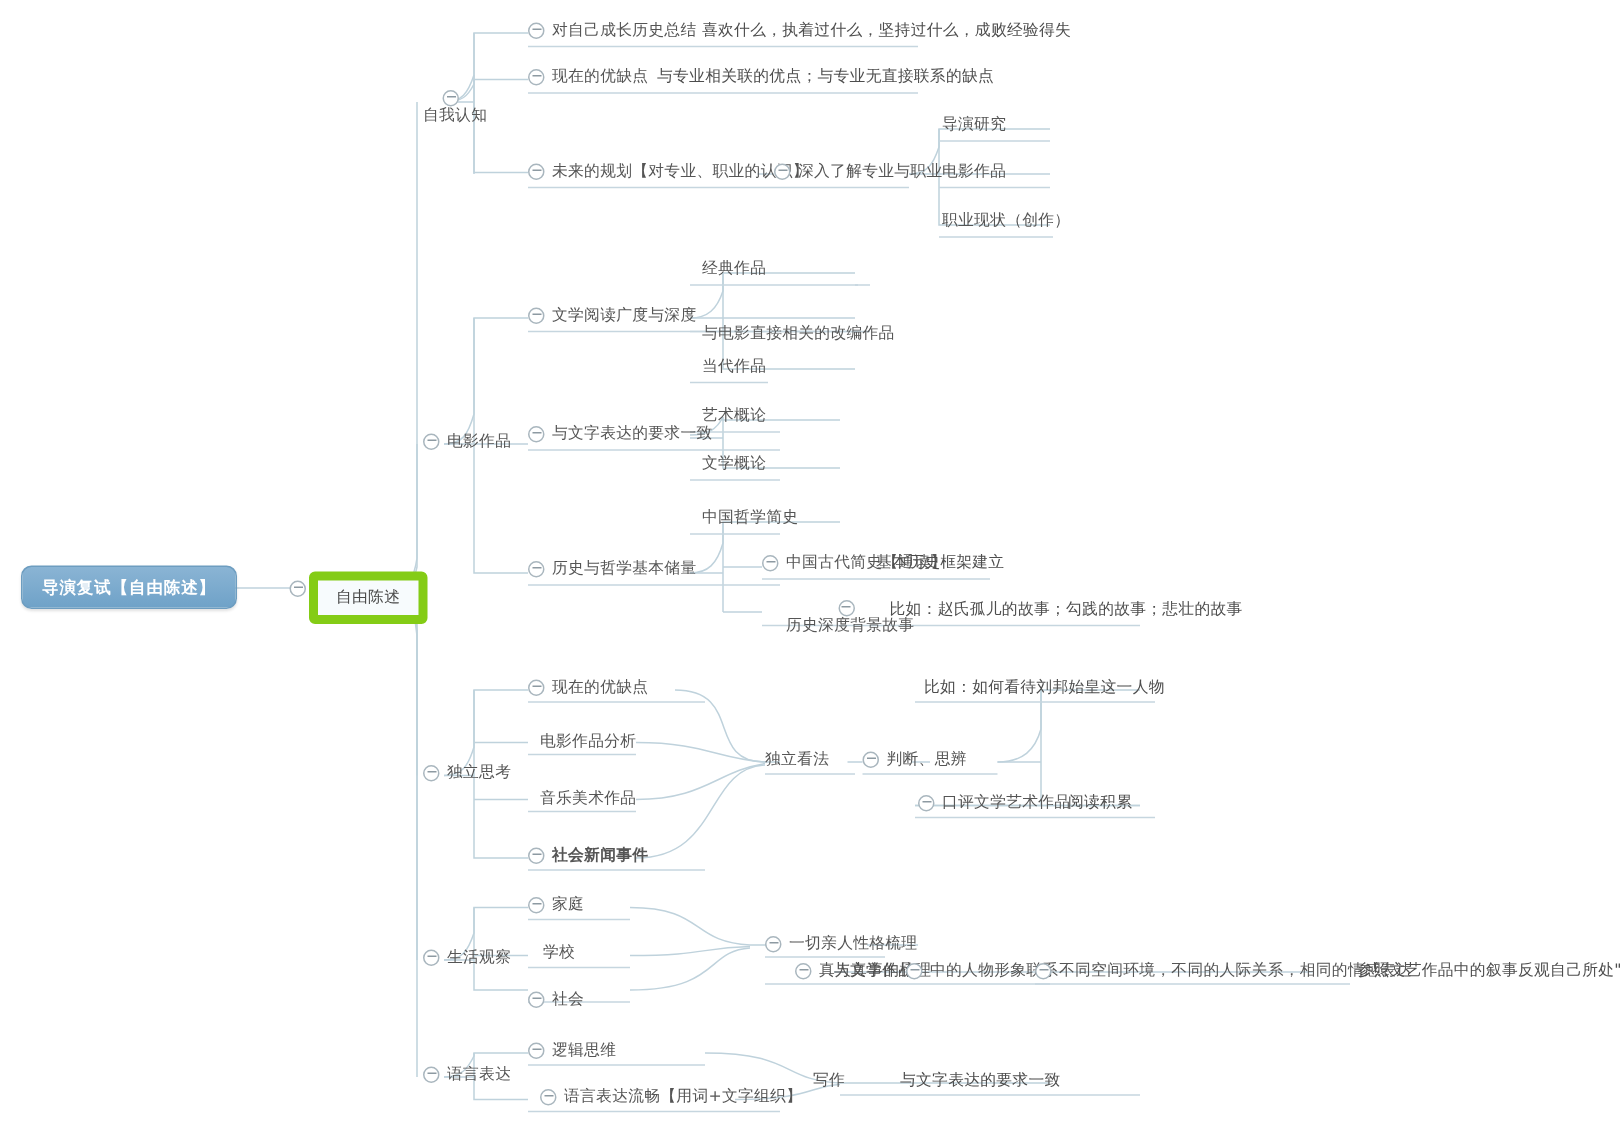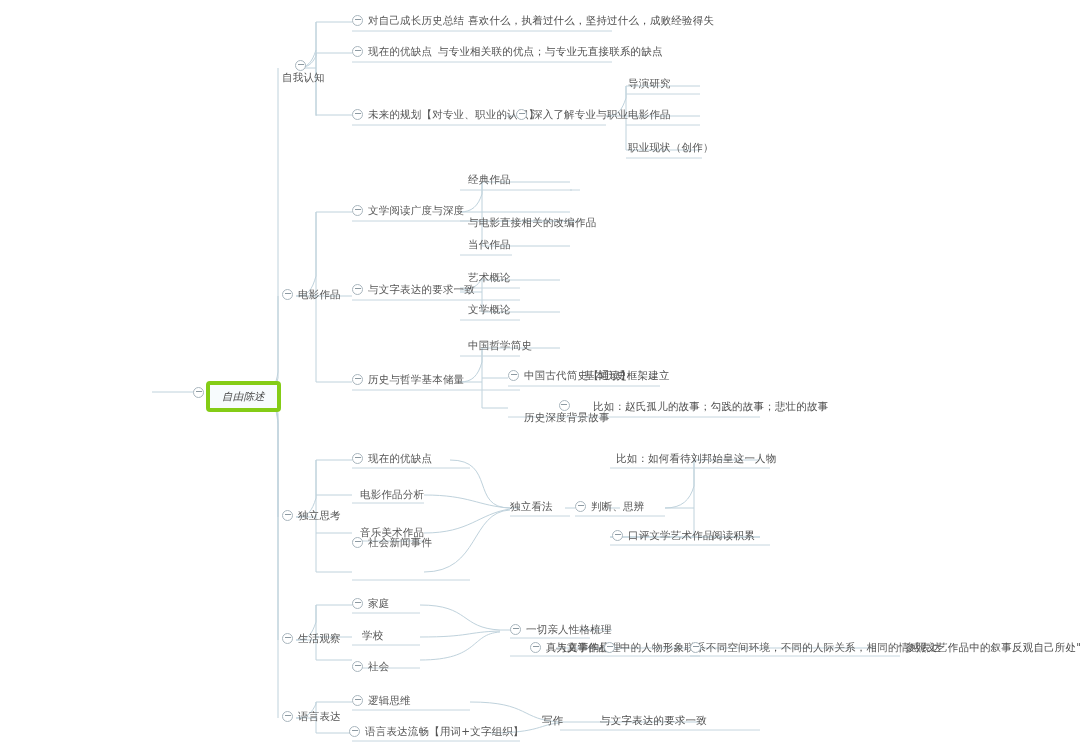--- a/index.html
+++ b/index.html
@@ -17,23 +17,22 @@
   
   .root{
     background:linear-gradient(180deg,#8ab4d4 0%,#6fa2c8 100%);
     border:1px solid #6d9dc0;border-radius:7px;
     padding:7px 13px;box-shadow:0 1px 2px rgba(0,0,0,.12);
   }
   .root .lbl{color:#ffffff;font-size:11px;font-weight:bold;letter-spacing:.6px;}
 
   
   .boxnode{
-    background:#f7fbfd;border:4px solid #84cc16;border-radius:4px;
+    background:#f7fbfd;border:6px solid #84cc16;border-radius:4px;
     padding:5px 12px;
-    font-style:italic;
   }
   .boxnode .lbl{color:#4a4a4a;font-size:10.5px;}
 
   
   .under{padding-bottom:15px;}
   .under .lbl{color:#555;}
 
   
   .toggle{
     width:9px;height:9px;border-radius:50%;border:1px solid #a9b6be;
@@ -171,20 +170,23 @@
       <line x1="510" y1="638" x2="590" y2="638"></line>
       <line x1="510" y1="656" x2="700" y2="656"></line>
       <line x1="690" y1="656" x2="900" y2="656"></line>
 
       <line x1="352" y1="710" x2="470" y2="710"></line>
       <line x1="352" y1="741" x2="520" y2="741"></line>
       <line x1="560" y1="730" x2="760" y2="730"></line>
     </g>
   </svg>
 
+  <div class="node root" style="left:14px;top:377px;">
+    <span class="lbl">导演复试【自由陈述】</span>
+  </div>
 
   <div class="node boxnode" style="left:206px;top:381px;">
     <span class="lbl">自由陈述</span>
   </div>
   <div class="node" style="left:193px;top:387px;">
     <span class="toggle"></span>
   </div>
 
   <div class="node under" style="left:282px;top:60px;flex-direction:column;">
     <span class="toggle"></span>
@@ -286,21 +288,21 @@
   <div class="node under" style="left:352px;top:452px;">
     <span class="toggle"></span>
     <span class="lbl">现在的优缺点</span>
   </div>
   <div class="node plain" style="left:360px;top:488px;">
     <span class="lbl">电影作品分析</span>
   </div>
   <div class="node plain" style="left:360px;top:526px;">
     <span class="lbl">音乐美术作品</span>
   </div>
-  <div class="node under" style="left:352px;top:536px;">
+  <div class="node under" style="left:352px;top:564px;font-weight:bold;">
     <span class="toggle"></span>
     <span class="lbl">社会新闻事件</span>
   </div>
 
   <div class="node plain" style="left:510px;top:500px;">
     <span class="lbl">独立看法</span>
   </div>
   <div class="node under" style="left:575px;top:500px;">
     <span class="toggle"></span>
     <span class="lbl">判断、思辨</span>
@@ -357,21 +359,21 @@
   </div>
 
   <div class="node under" style="left:282px;top:710px;">
     <span class="toggle"></span>
     <span class="lbl">语言表达</span>
   </div>
   <div class="node under" style="left:352px;top:694px;">
     <span class="toggle"></span>
     <span class="lbl">逻辑思维</span>
   </div>
-  <div class="node under" style="left:349px;top:725px;">
+  <div class="node under" style="left:360px;top:725px;">
     <span class="toggle"></span>
     <span class="lbl">语言表达流畅【用词+文字组织】</span>
   </div>
   <div class="node plain" style="left:542px;top:714px;">
     <span class="lbl">写作</span>
   </div>
   <div class="node plain anno" style="left:600px;top:714px;">
     <span class="lbl">与文字表达的要求一致</span>
   </div>
 

